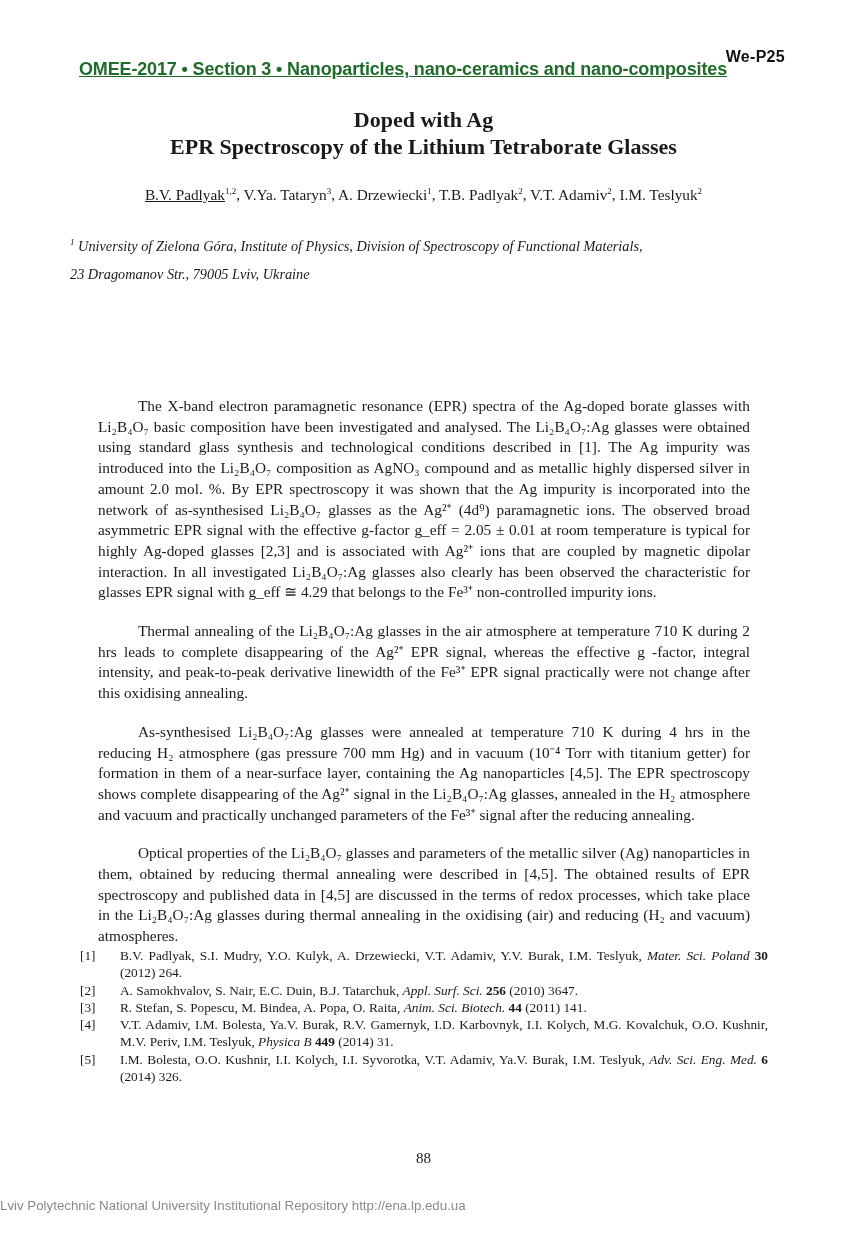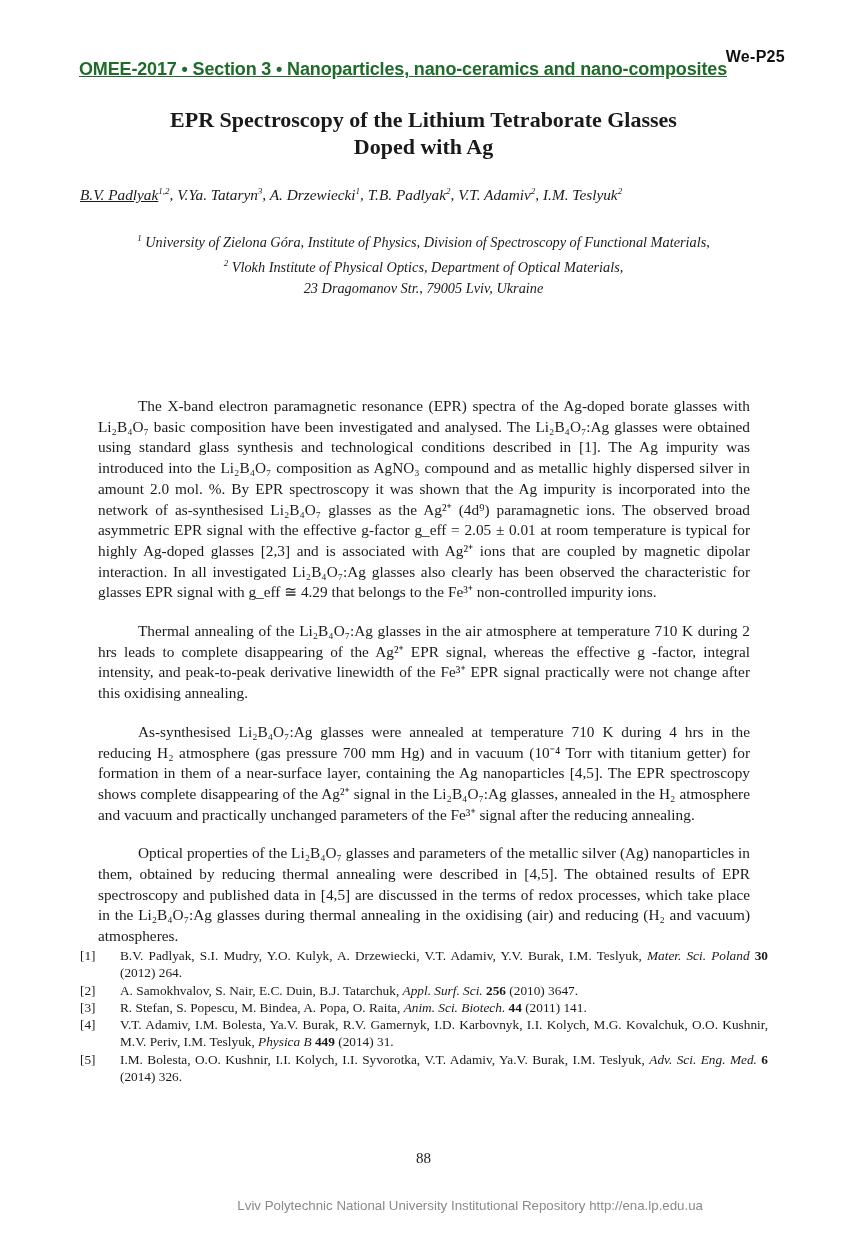--- a/index.html
+++ b/index.html
@@ -1,59 +1,58 @@
 <!DOCTYPE html>
 <html><head>
   <meta charset="utf-8">
   <style>
     html, body { margin: 0; padding: 0; background: #ffffff; }
     body { width: 847px; height: 1240px; position: relative; overflow: hidden; color: #1a1a1a; }
     .hdr-left { position: absolute; left: 79px; top: 59px; font-family: "Liberation Sans", sans-serif; font-weight: bold; font-size: 18px; color: #1f6b2a; text-decoration: underline; letter-spacing: -0.15px; white-space: nowrap; }
     .hdr-right { position: absolute; right: 62px; top: 48px; font-family: "Liberation Sans", sans-serif; font-weight: bold; font-size: 16px; color: #111; letter-spacing: 0.3px; }
     .title { position: absolute; left: 80px; width: 687px; top: 106px; text-align: center; font-family: "Liberation Serif", serif; font-weight: bold; font-size: 22px; line-height: 27px; }
-    .authors { position: absolute; left: 80px; width: 687px; top: 186px; text-align: left; font-family: "Liberation Serif", serif; font-size: 15.3px; white-space: nowrap; font-style: italic; }
+    .authors { position: absolute; left: 80px; width: 687px; top: 186px; text-align: center; font-family: "Liberation Serif", serif; font-size: 15.3px; white-space: nowrap; }
     .authors sup { font-size: 9px; }
     .author-main { text-decoration: underline; }
-    .affil { position: absolute; left: 70px; width: 707px; top: 228px; text-align: center; font-family: "Liberation Serif", serif; font-style: italic; font-size: 14.3px; line-height: 21px; }
+    .affil { position: absolute; left: 70px; width: 707px; top: 228px; text-align: left; font-family: "Liberation Serif", serif; font-style: italic; font-size: 14.3px; line-height: 28px; }
     .affil sup { font-size: 9px; }
     .affil .b { font-weight: bold; }
     .body { position: absolute; left: 80px; width: 688px; top: 378px; font-family: "Liberation Serif", serif; font-size: 15.3px; line-height: 20.7px; text-align: justify; }
     .body p { margin: 18px; text-indent: 40px; }
     .refs { position: absolute; left: 80px; width: 688px; top: 947px; font-family: "Liberation Serif", serif; font-size: 13.3px; line-height: 17.3px; }
     .ref { display: flex; text-align: justify; }
     .ref .num { width: 40px; flex: 0 0 40px; }
     .ref .txt { flex: 1; }
     .ref i { font-style: italic; }
     .ref b { font-weight: bold; }
     .pagenum { position: absolute; left: 0; width: 847px; top: 1150px; text-align: center; font-family: "Liberation Serif", serif; font-size: 15px; }
-    .footer { position: absolute; left: 0; width: 703px; top: 1198px; text-align: right; font-family: "Liberation Sans", sans-serif; font-size: 13.3px; color: #8a8a8a; }
+    .footer { position: absolute; left: 0; width: 703px; top: 1198px; text-align: left; font-family: "Liberation Sans", sans-serif; font-size: 13.3px; color: #8a8a8a; }
   </style>
 </head>
 <body>
 
 <div class="hdr-left">OMEE-2017 • Section 3 • Nanoparticles, nano-ceramics and nano-composites</div>
 <div class="hdr-right">We-P25</div>
 
 <div class="title">
+  <div>Doped with Ag</div>
   <div>EPR Spectroscopy of the Lithium Tetraborate Glasses</div>
-  <div>Doped with Ag</div>
 </div>
 
 <div class="authors">
   <span class="author-main">B.V. Padlyak</span><sup>1,2</sup>,
   <span>V.Ya. Tataryn</span><sup>3</sup>,
   <span>A. Drzewiecki</span><sup>1</sup>,
   <span>T.B. Padlyak</span><sup>2</sup>,
   <span>V.T. Adamiv</span><sup>2</sup>,
   <span>I.M. Teslyuk</span><sup>2</sup>
 </div>
 
 <div class="affil">
   <div><sup>1</sup> <span>University of Zielona Góra, Institute of Physics, Division of Spectroscopy of Functional Materials,</span></div>
-  <div><sup>2</sup> <span>Vlokh Institute of Physical Optics, Department of Optical Materials,</span></div>
   <div>23 Dragomanov Str., 79005 Lviv, Ukraine</div>
 </div>
 
 <div class="body">
   <p>The X-band electron paramagnetic resonance (EPR) spectra of the Ag-doped borate glasses with Li₂B₄O₇ basic composition have been investigated and analysed. The Li₂B₄O₇:Ag glasses were obtained using standard glass synthesis and technological conditions described in [1]. The Ag impurity was introduced into the Li₂B₄O₇ composition as AgNO₃ compound and as metallic highly dispersed silver in amount 2.0 mol. %. By EPR spectroscopy it was shown that the Ag impurity is incorporated into the network of as-synthesised Li₂B₄O₇ glasses as the Ag²⁺ (4d⁹) paramagnetic ions. The observed broad asymmetric EPR signal with the effective g-factor g_eff = 2.05 ± 0.01 at room temperature is typical for highly Ag-doped glasses [2,3] and is associated with Ag²⁺ ions that are coupled by magnetic dipolar interaction. In all investigated Li₂B₄O₇:Ag glasses also clearly has been observed the characteristic for glasses EPR signal with g_eff ≅ 4.29 that belongs to the Fe³⁺ non-controlled impurity ions.</p>
   <p>Thermal annealing of the Li₂B₄O₇:Ag glasses in the air atmosphere at temperature 710 K during 2 hrs leads to complete disappearing of the Ag²⁺ EPR signal, whereas the effective g -factor, integral intensity, and peak-to-peak derivative linewidth of the Fe³⁺ EPR signal practically were not change after this oxidising annealing.</p>
   <p>As-synthesised Li₂B₄O₇:Ag glasses were annealed at temperature 710 K during 4 hrs in the reducing H₂ atmosphere (gas pressure 700 mm Hg) and in vacuum (10⁻⁴ Torr with titanium getter) for formation in them of a near-surface layer, containing the Ag nanoparticles [4,5]. The EPR spectroscopy shows complete disappearing of the Ag²⁺ signal in the Li₂B₄O₇:Ag glasses, annealed in the H₂ atmosphere and vacuum and practically unchanged parameters of the Fe³⁺ signal after the reducing annealing.</p>
   <p>Optical properties of the Li₂B₄O₇ glasses and parameters of the metallic silver (Ag) nanoparticles in them, obtained by reducing thermal annealing were described in [4,5]. The obtained results of EPR spectroscopy and published data in [4,5] are discussed in the terms of redox processes, which take place in the Li₂B₄O₇:Ag glasses during thermal annealing in the oxidising (air) and reducing (H₂ and vacuum) atmospheres.</p>
 </div>
 

